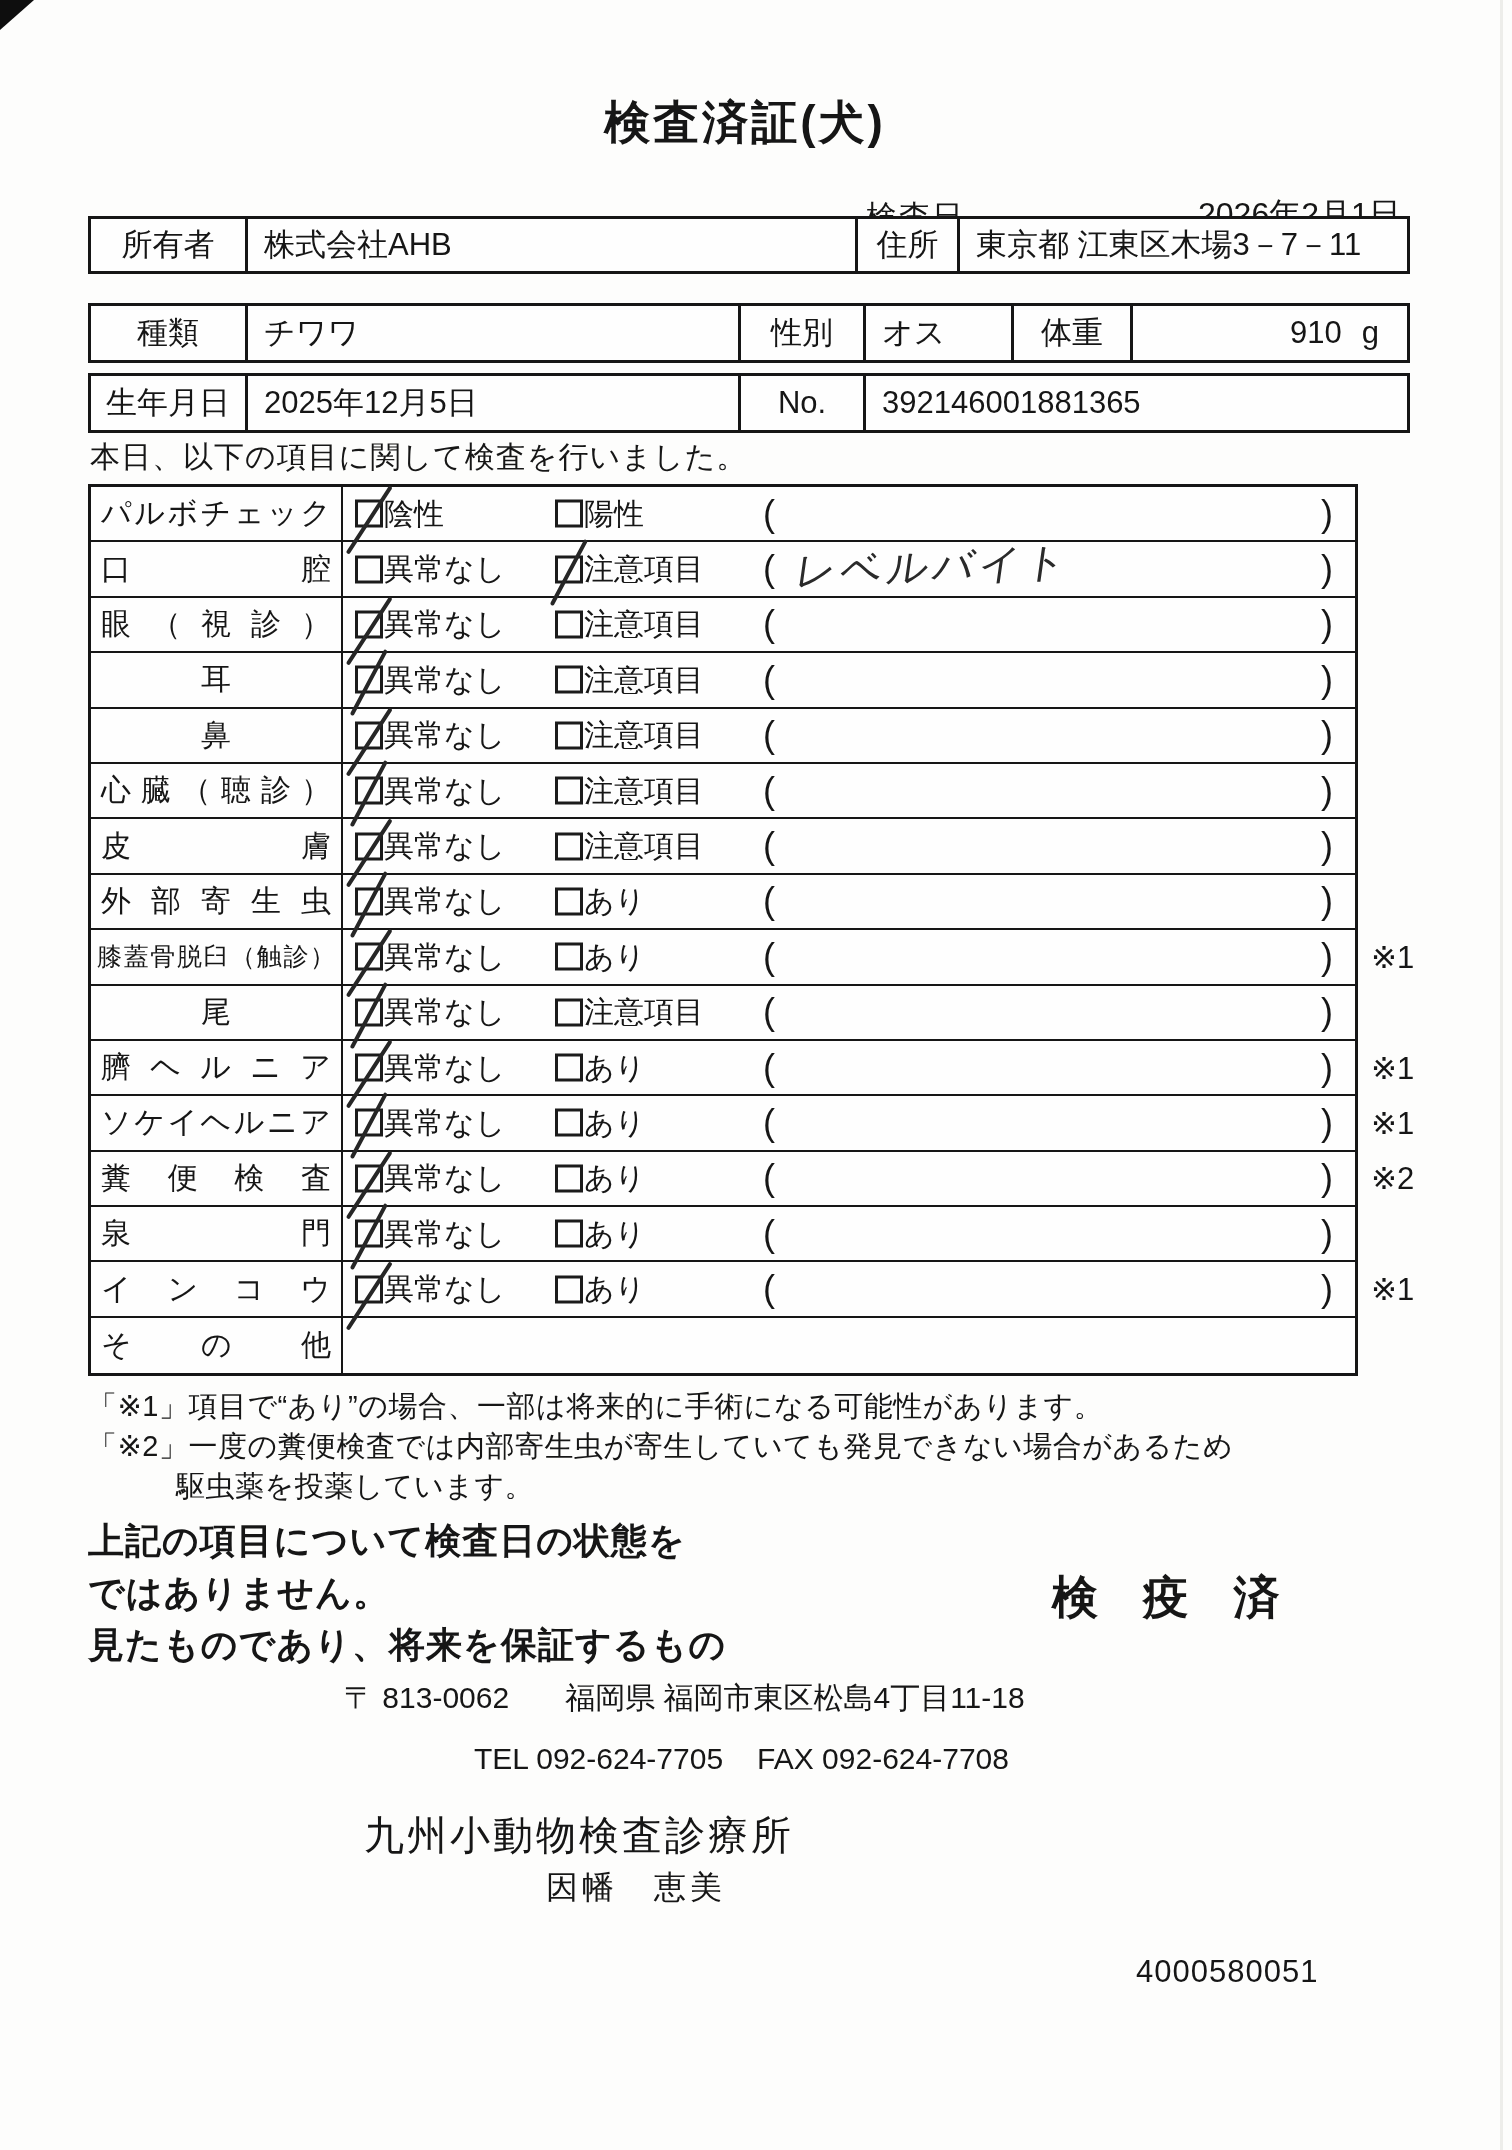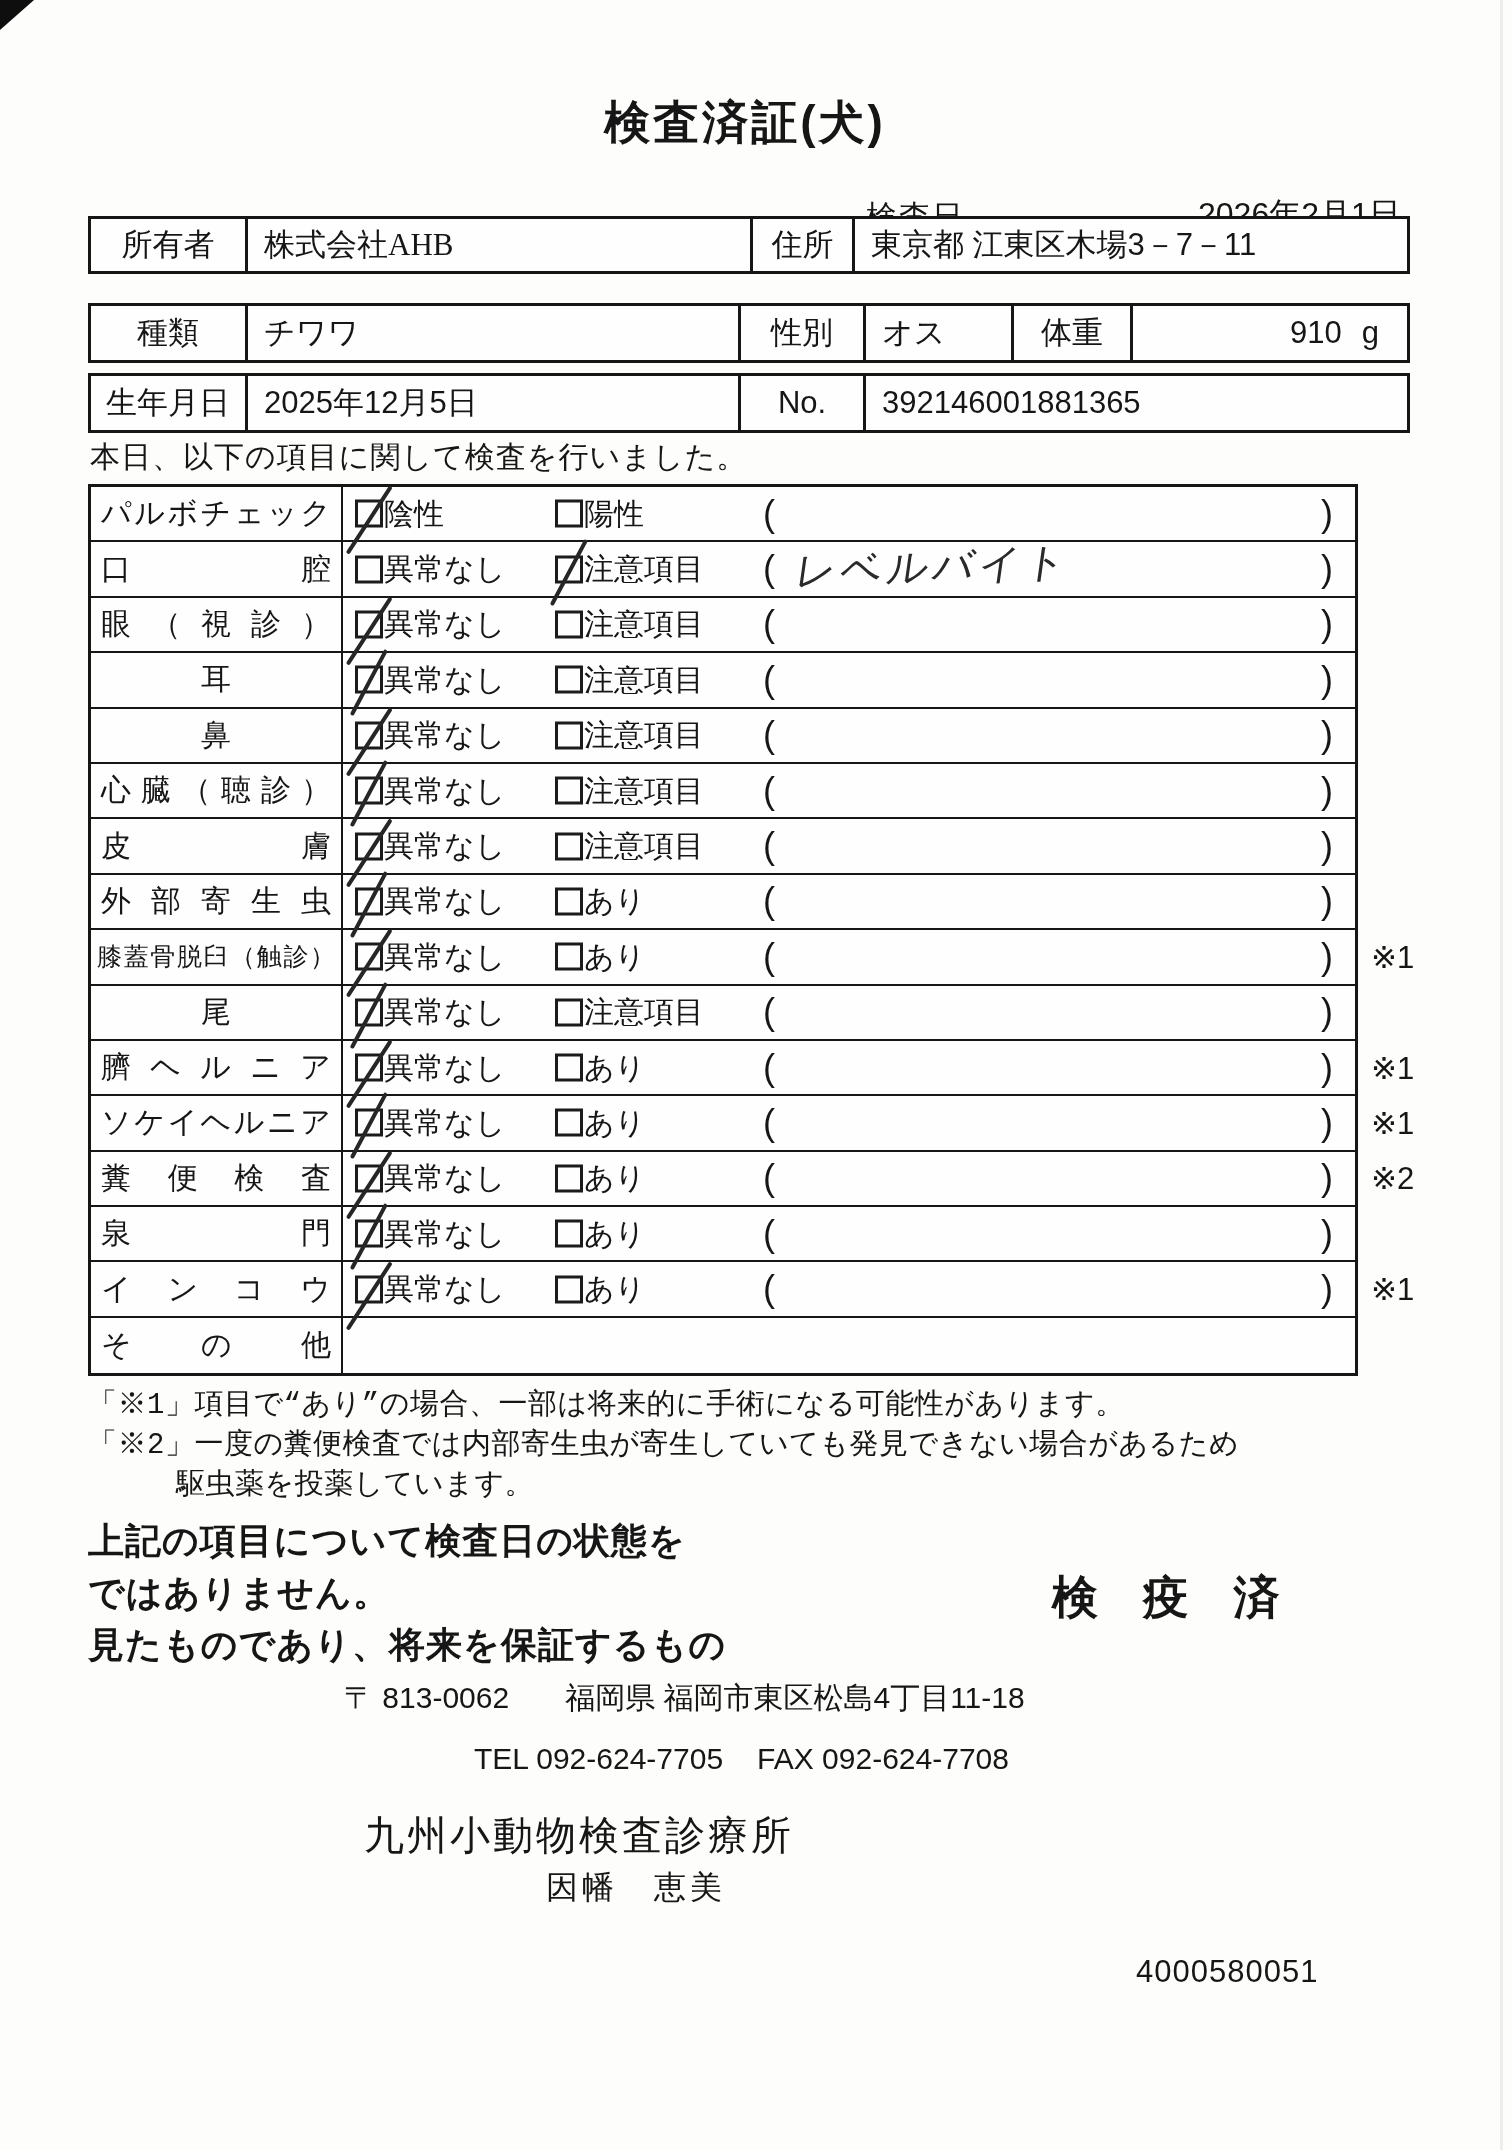--- a/index.html
+++ b/index.html
@@ -35,21 +35,21 @@
   .row1{top:216px;height:58px;}
   .row2{top:303px;height:60px;}
   .row3{top:373px;height:60px;}
   .cell{
     display:flex;align-items:center;box-sizing:border-box;
     padding:0 16px;font-size:31px;border-right:3px solid #161616;white-space:nowrap;
   }
   .cell:last-child{border-right:none;}
   .cell.center{justify-content:center;padding:0 6px;}
   .w157{width:157px;flex:none;}
-  .w505{width:505px;flex:none;font-family:Liberation Serif, serif;}
+  .w505{width:610px;flex:none;}
   .w102{width:102px;flex:none;}
   .w493{width:493px;flex:none;}
   .w125{width:125px;flex:none;}
   .w148{width:148px;flex:none;}
   .w96{width:119px;flex:none;}
   .fill{flex:1;}
   .weight-cell{justify-content:flex-end;gap:20px;padding-right:28px;padding-left:29px;}
 
   .intro{position:absolute;left:90px;top:437px;font-size:30px;letter-spacing:1px;}
 
@@ -92,21 +92,21 @@
   .handwriting{
     position:absolute;left:452px;top:50%;
     transform:translateY(-54%) rotate(-2deg) skewX(-10deg);
     font-size:41px;letter-spacing:4px;color:#2a2a2a;font-weight:normal;
   }
   .row-note{
     position:absolute;left:calc(100% + 16px);top:50%;transform:translateY(-50%);
     font-size:31px;white-space:nowrap;
   }
 
-  .notes{position:absolute;left:88px;top:1386px;font-size:29px;line-height:1.38;letter-spacing:0.5px;font-family:Liberation Mono, monospace;}
+  .notes{position:absolute;left:88px;top:1386px;font-size:29px;line-height:1.38;letter-spacing:0.5px;}
   .note-line{white-space:nowrap;}
   .note-line.indent{padding-left:88px;}
 
   .disclaimer{position:absolute;left:88px;top:1515px;font-size:36px;font-weight:bold;line-height:1.44;letter-spacing:1px;}
 
   .stamp{position:absolute;left:1052px;top:1567px;font-size:46px;letter-spacing:16px;font-weight:bold;white-space:nowrap;}
 
   .postal-line{position:absolute;left:344px;top:1678px;font-size:30px;white-space:nowrap;}
   .postal-line .gap{display:inline-block;width:56px;}
   .tel-line{position:absolute;left:474px;top:1742px;font-size:30px;white-space:nowrap;}

